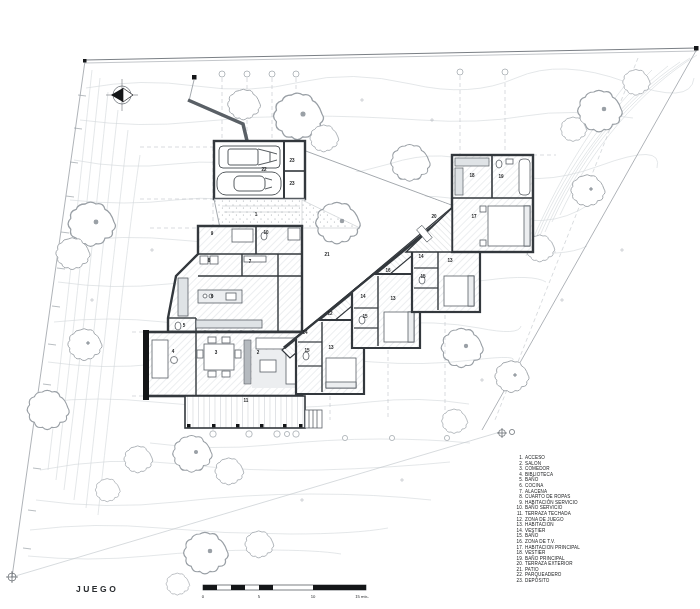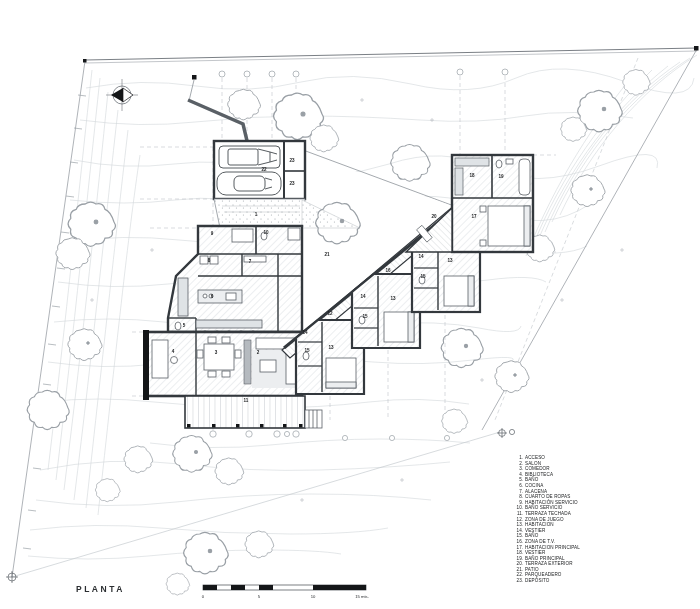--- a/index.html
+++ b/index.html
@@ -472,21 +472,21 @@
     <rect x="231" y="585" width="14" height="5" fill="#141618"></rect>
     <rect x="259" y="585" width="14" height="5" fill="#141618"></rect>
     <rect x="313" y="585" width="53" height="5" fill="#141618"></rect>
     <text class="scale-label" x="203" y="598">0</text>
     <text class="scale-label" x="259" y="598">5</text>
     <text class="scale-label" x="313" y="598">10</text>
     <text class="scale-label" x="362" y="598">15 mts.</text>
   </g>
 </svg>
 
-<div id="title">PLANTA</div>
+<div id="title">JUEGO</div>
 
 <div id="legend">
   <div>
         <div class="lrow">
           <span class="ln">1.</span>
           <span class="ll">ACCESO</span>
         </div>
         <div class="lrow">
           <span class="ln">2.</span>
           <span class="ll">SALON</span>

